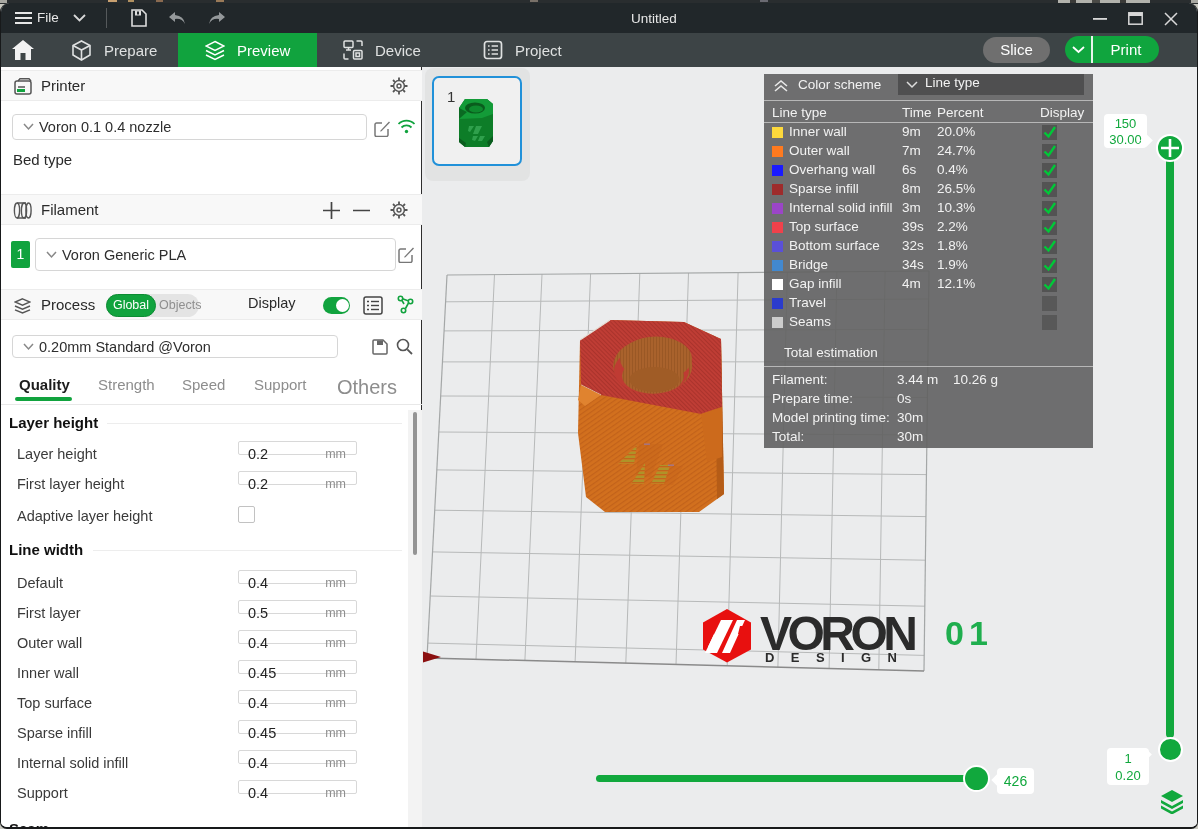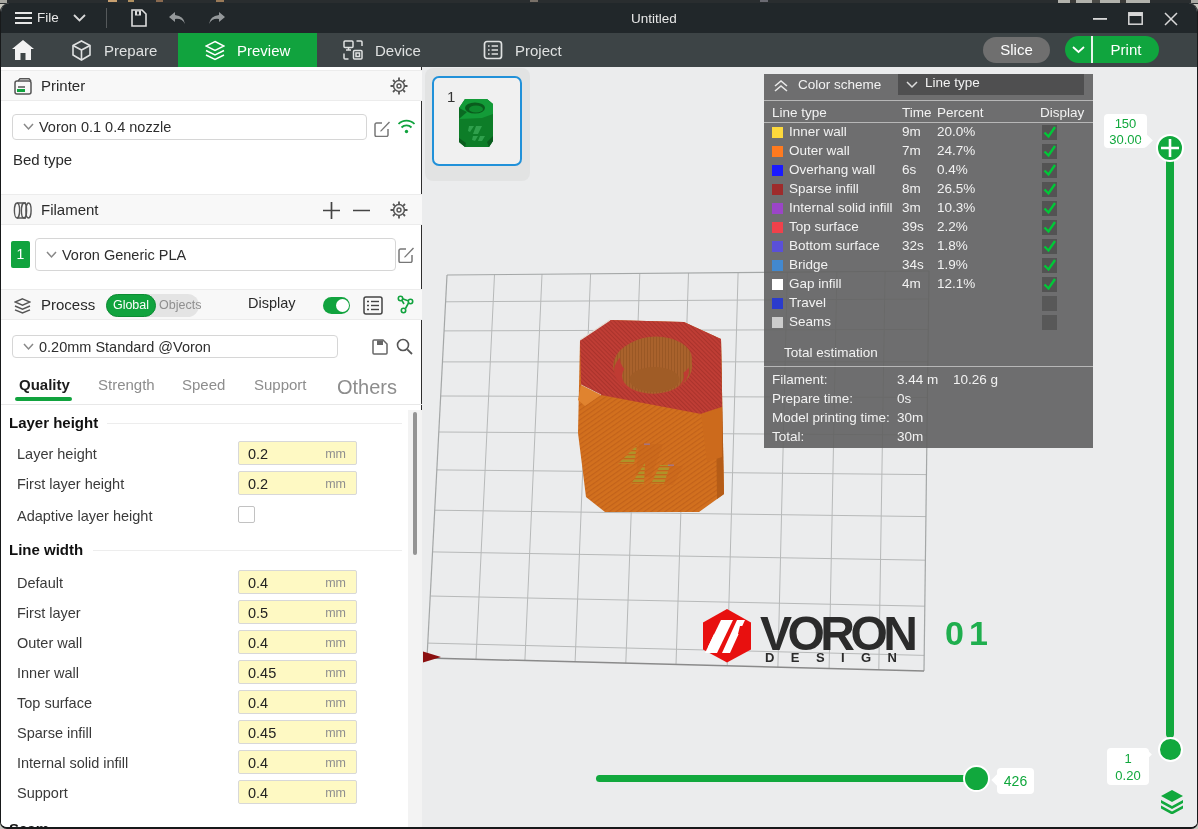--- a/index.html
+++ b/index.html
@@ -15,21 +15,21 @@
 .printwrap{position:absolute;left:1064px;top:3px;height:27px}
 .prt-l{position:absolute;left:0;top:0;width:26px;height:27px;background:#10a53e;border-radius:13.5px 0 0 13.5px}
 .prt-r{position:absolute;left:28px;top:0;width:66px;height:27px;background:#10a53e;border-radius:0 13.5px 13.5px 0;color:#fff;font-size:15px;text-align:center;line-height:27px}
 .leftpanel{position:absolute;left:0;top:64px;width:421px;height:762px;background:#fff;border-right:1px solid #2e2e2e}
 .sechead{position:absolute;left:0;width:421px;height:31px;background:#f8f8f8;border-top:1px solid #ececec;border-bottom:1px solid #ececec}
 .sechead .t{position:absolute;left:40px;top:6px;font-size:15px;color:#2a2a2a}
 .combo{position:absolute;background:#fff;border:1px solid #d6d6d6;border-radius:4px;font-size:14.5px;color:#2e2e2e}
 .combo .cv{position:absolute;left:10px;top:2px;width:11px;height:11px}
 .combo .ct{position:absolute;left:26px;top:50%;transform:translateY(-50%)}
 .lbl{position:absolute;font-size:14.5px;color:#3a3a3a}
-.inp{position:absolute;left:237px;width:119px;height:24px;border:1px solid #d8d8d8;border-radius:2px;background:#fef9c3;font-size:14.5px;color:#222}
+.inp{position:absolute;left:237px;width:119px;height:14px;border:1px solid #d8d8d8;border-radius:2px;background:#ffffff;font-size:14.5px;color:#222}
 .inp .v{position:absolute;left:9px;top:4px}
 .inp .u{position:absolute;right:10px;top:5px;font-size:12.5px;color:#8f8f8f}
 .ghead{position:absolute;left:8px;font-size:15px;font-weight:bold;color:#101010;white-space:nowrap}
 .gline{position:absolute;height:1px;background:#ededed}
 </style></head><body>
 <div class="screen">
 <div class="strip"></div>
 <div style="position:absolute;left:0;top:0;width:7px;height:3px;background:#a8a8a2"></div>
 <div style="position:absolute;left:1191px;top:0;width:7px;height:3px;background:#a8a8a2"></div>
 <div style="position:absolute;left:1058px;top:0;width:92px;height:3px;background:#b2b2ac"></div>

